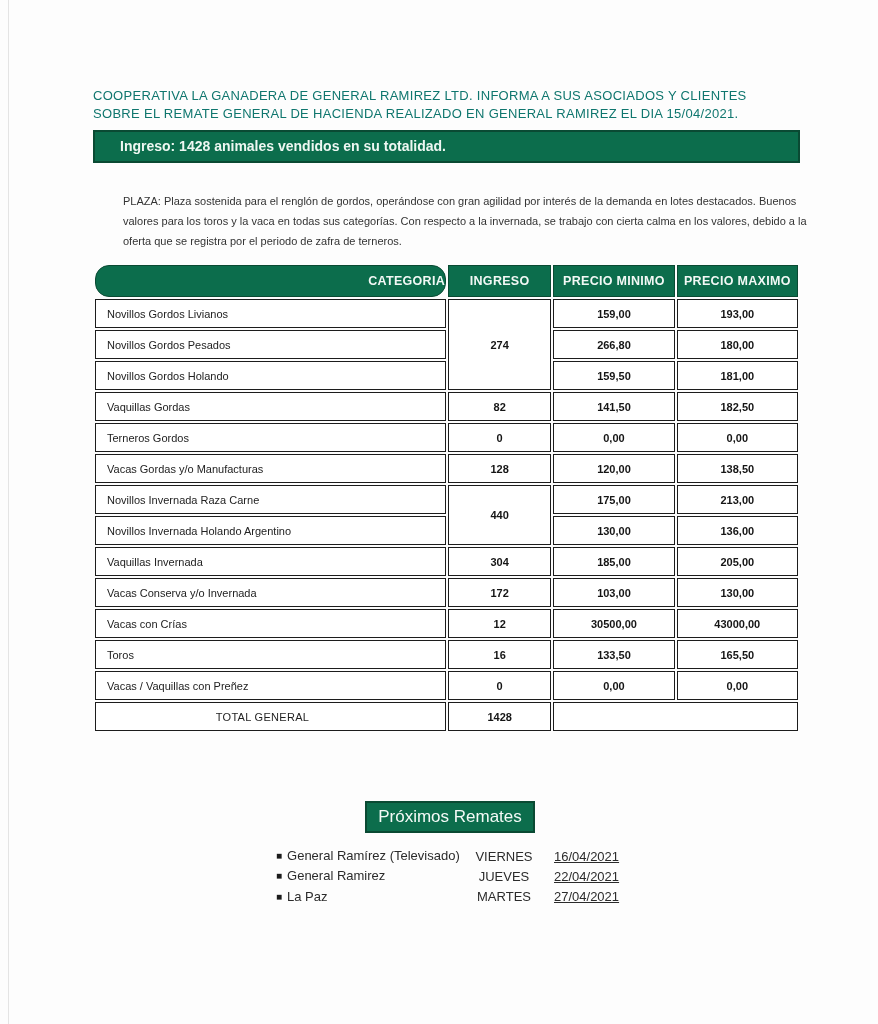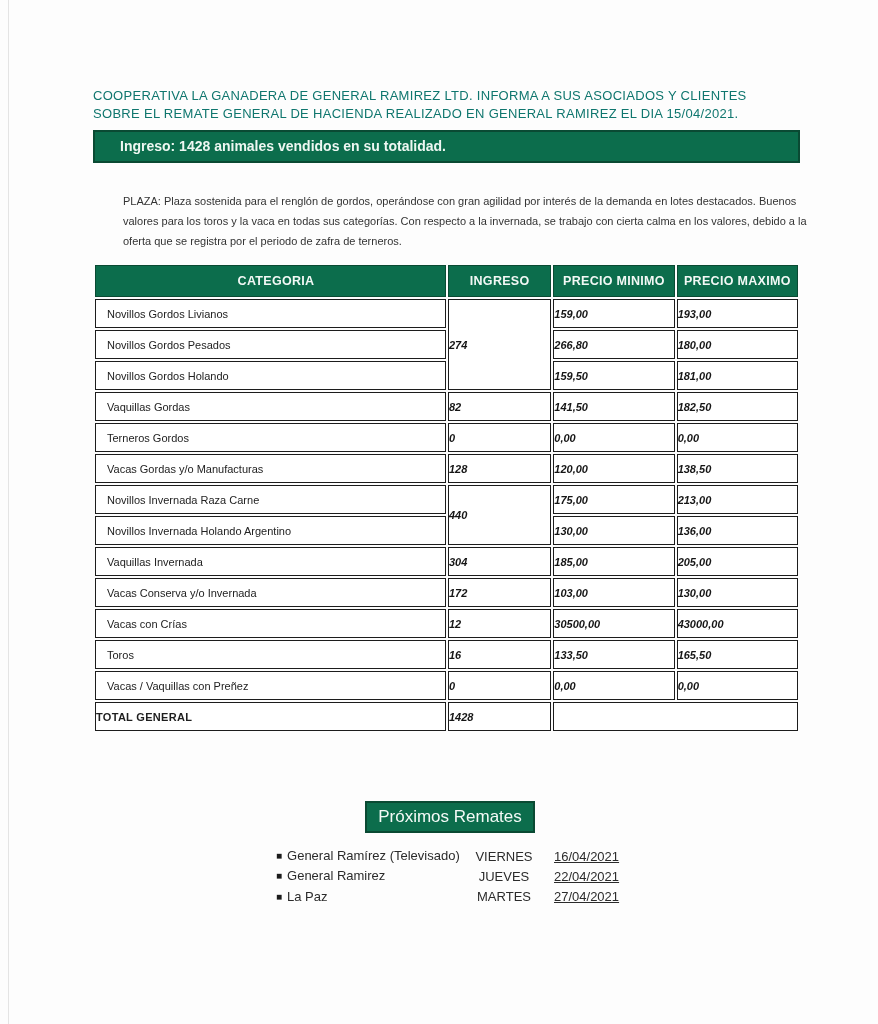--- a/index.html
+++ b/index.html
@@ -44,31 +44,31 @@
   col.c-cat { width: 350px; }
   col.c-ing { width: 103px; }
   col.c-min { width: 121px; }
   col.c-max { width: 121px; }
   table.remate th {
     background: var(--green);
     border: 1px solid var(--green-dark);
     color: #f2f8f5; font-size: 12.5px; font-weight: 700;
     height: 32px; letter-spacing: 0.3px;
   }
-  th.h-cat { text-align: center; padding-left: 11px; }
+  th.h-cat { text-align: right; padding-left: 11px; border-radius: 14px; }
   table.remate td {
     border: 1px solid #1c1c1c;
     height: 29px; background: #ffffff;
     font-size: 11px; vertical-align: middle;
   }
   td.cat { text-align: left; padding-left: 11px; color: #222222; }
-  td.num { font-weight: 700; font-size: 13.5px; color: #151515; font-style: italic; }
+  td.num { text-align: center; font-weight: 700; font-size: 13.5px; color: #151515; }
   td.total-label {
-    text-align: left; padding-right: 16px;
-    font-weight: 700; font-size: 14px; height: 32px; letter-spacing: 0.3px;
+    text-align: center; padding-right: 16px;
+    font-weight: 400; font-size: 14px; height: 32px; letter-spacing: 0.3px;
   }
   td.total-num { font-size: 13.5px; height: 32px; }
   td.total-green {
     background: var(--green);
     border: 1px solid var(--green-dark);
     height: 32px;
   }
   .proximos-btn {
     position: absolute; left: 365px; top: 801px; width: 170px; height: 32px;
     background: var(--green);

